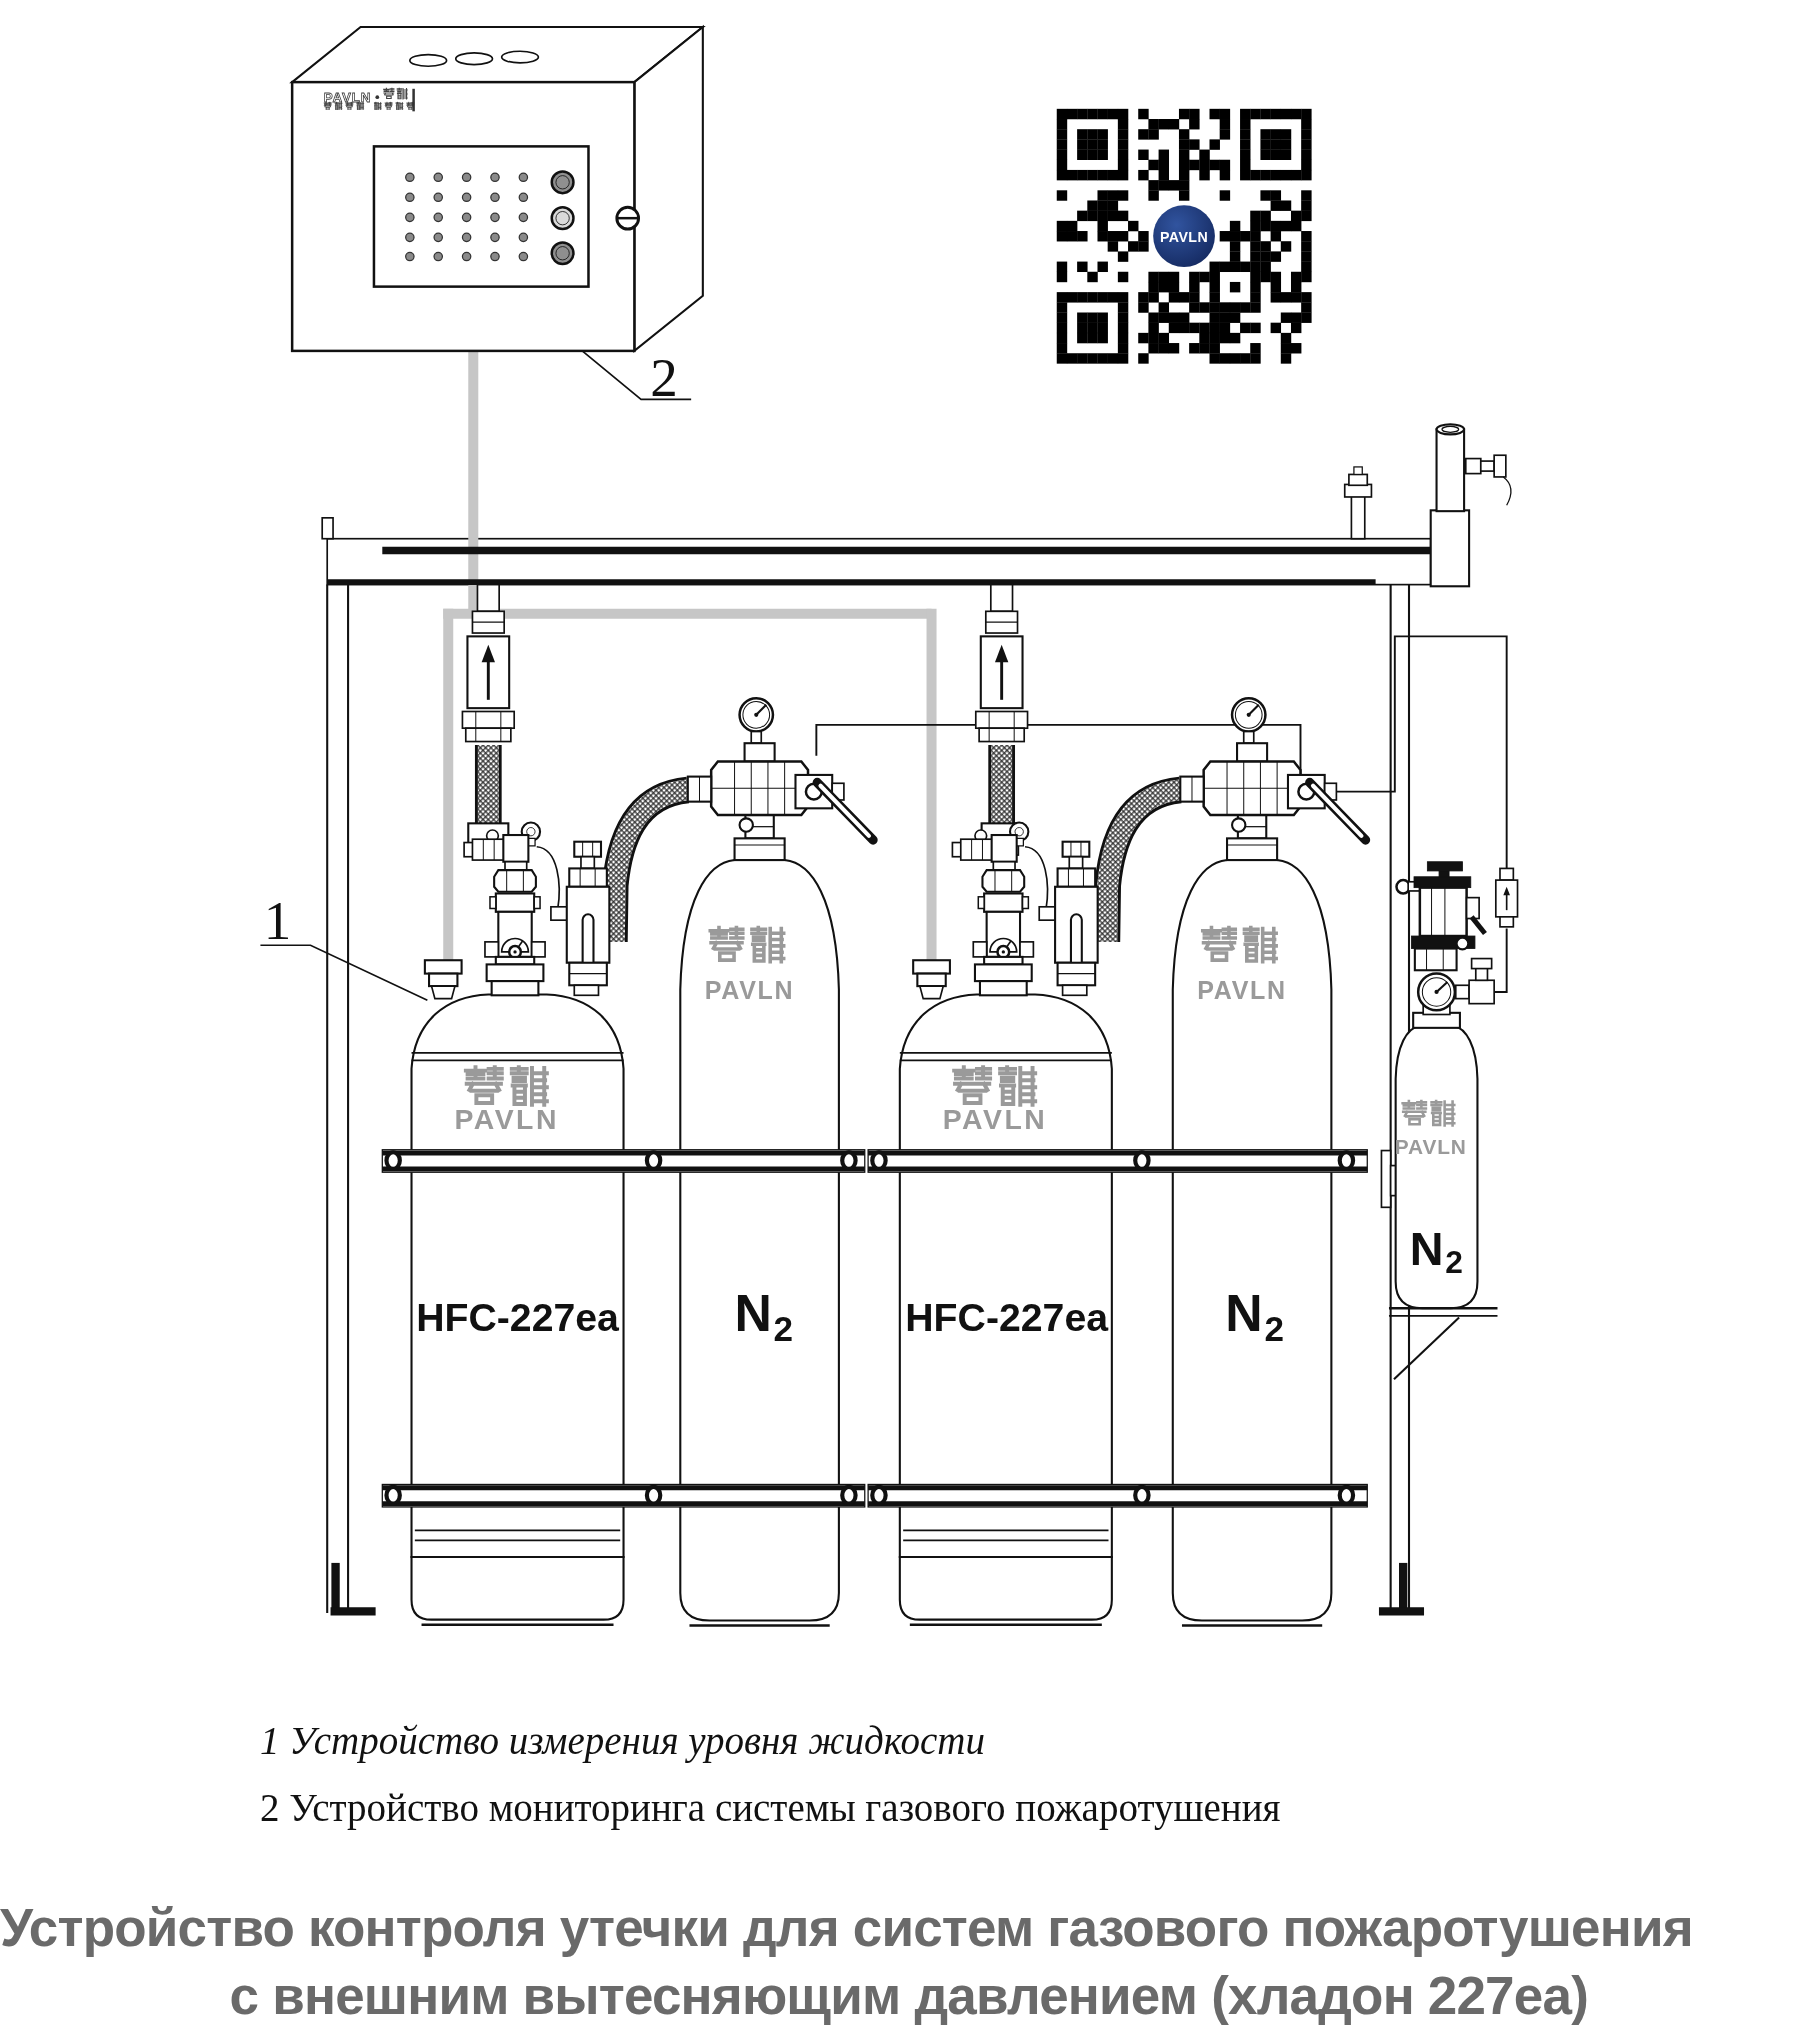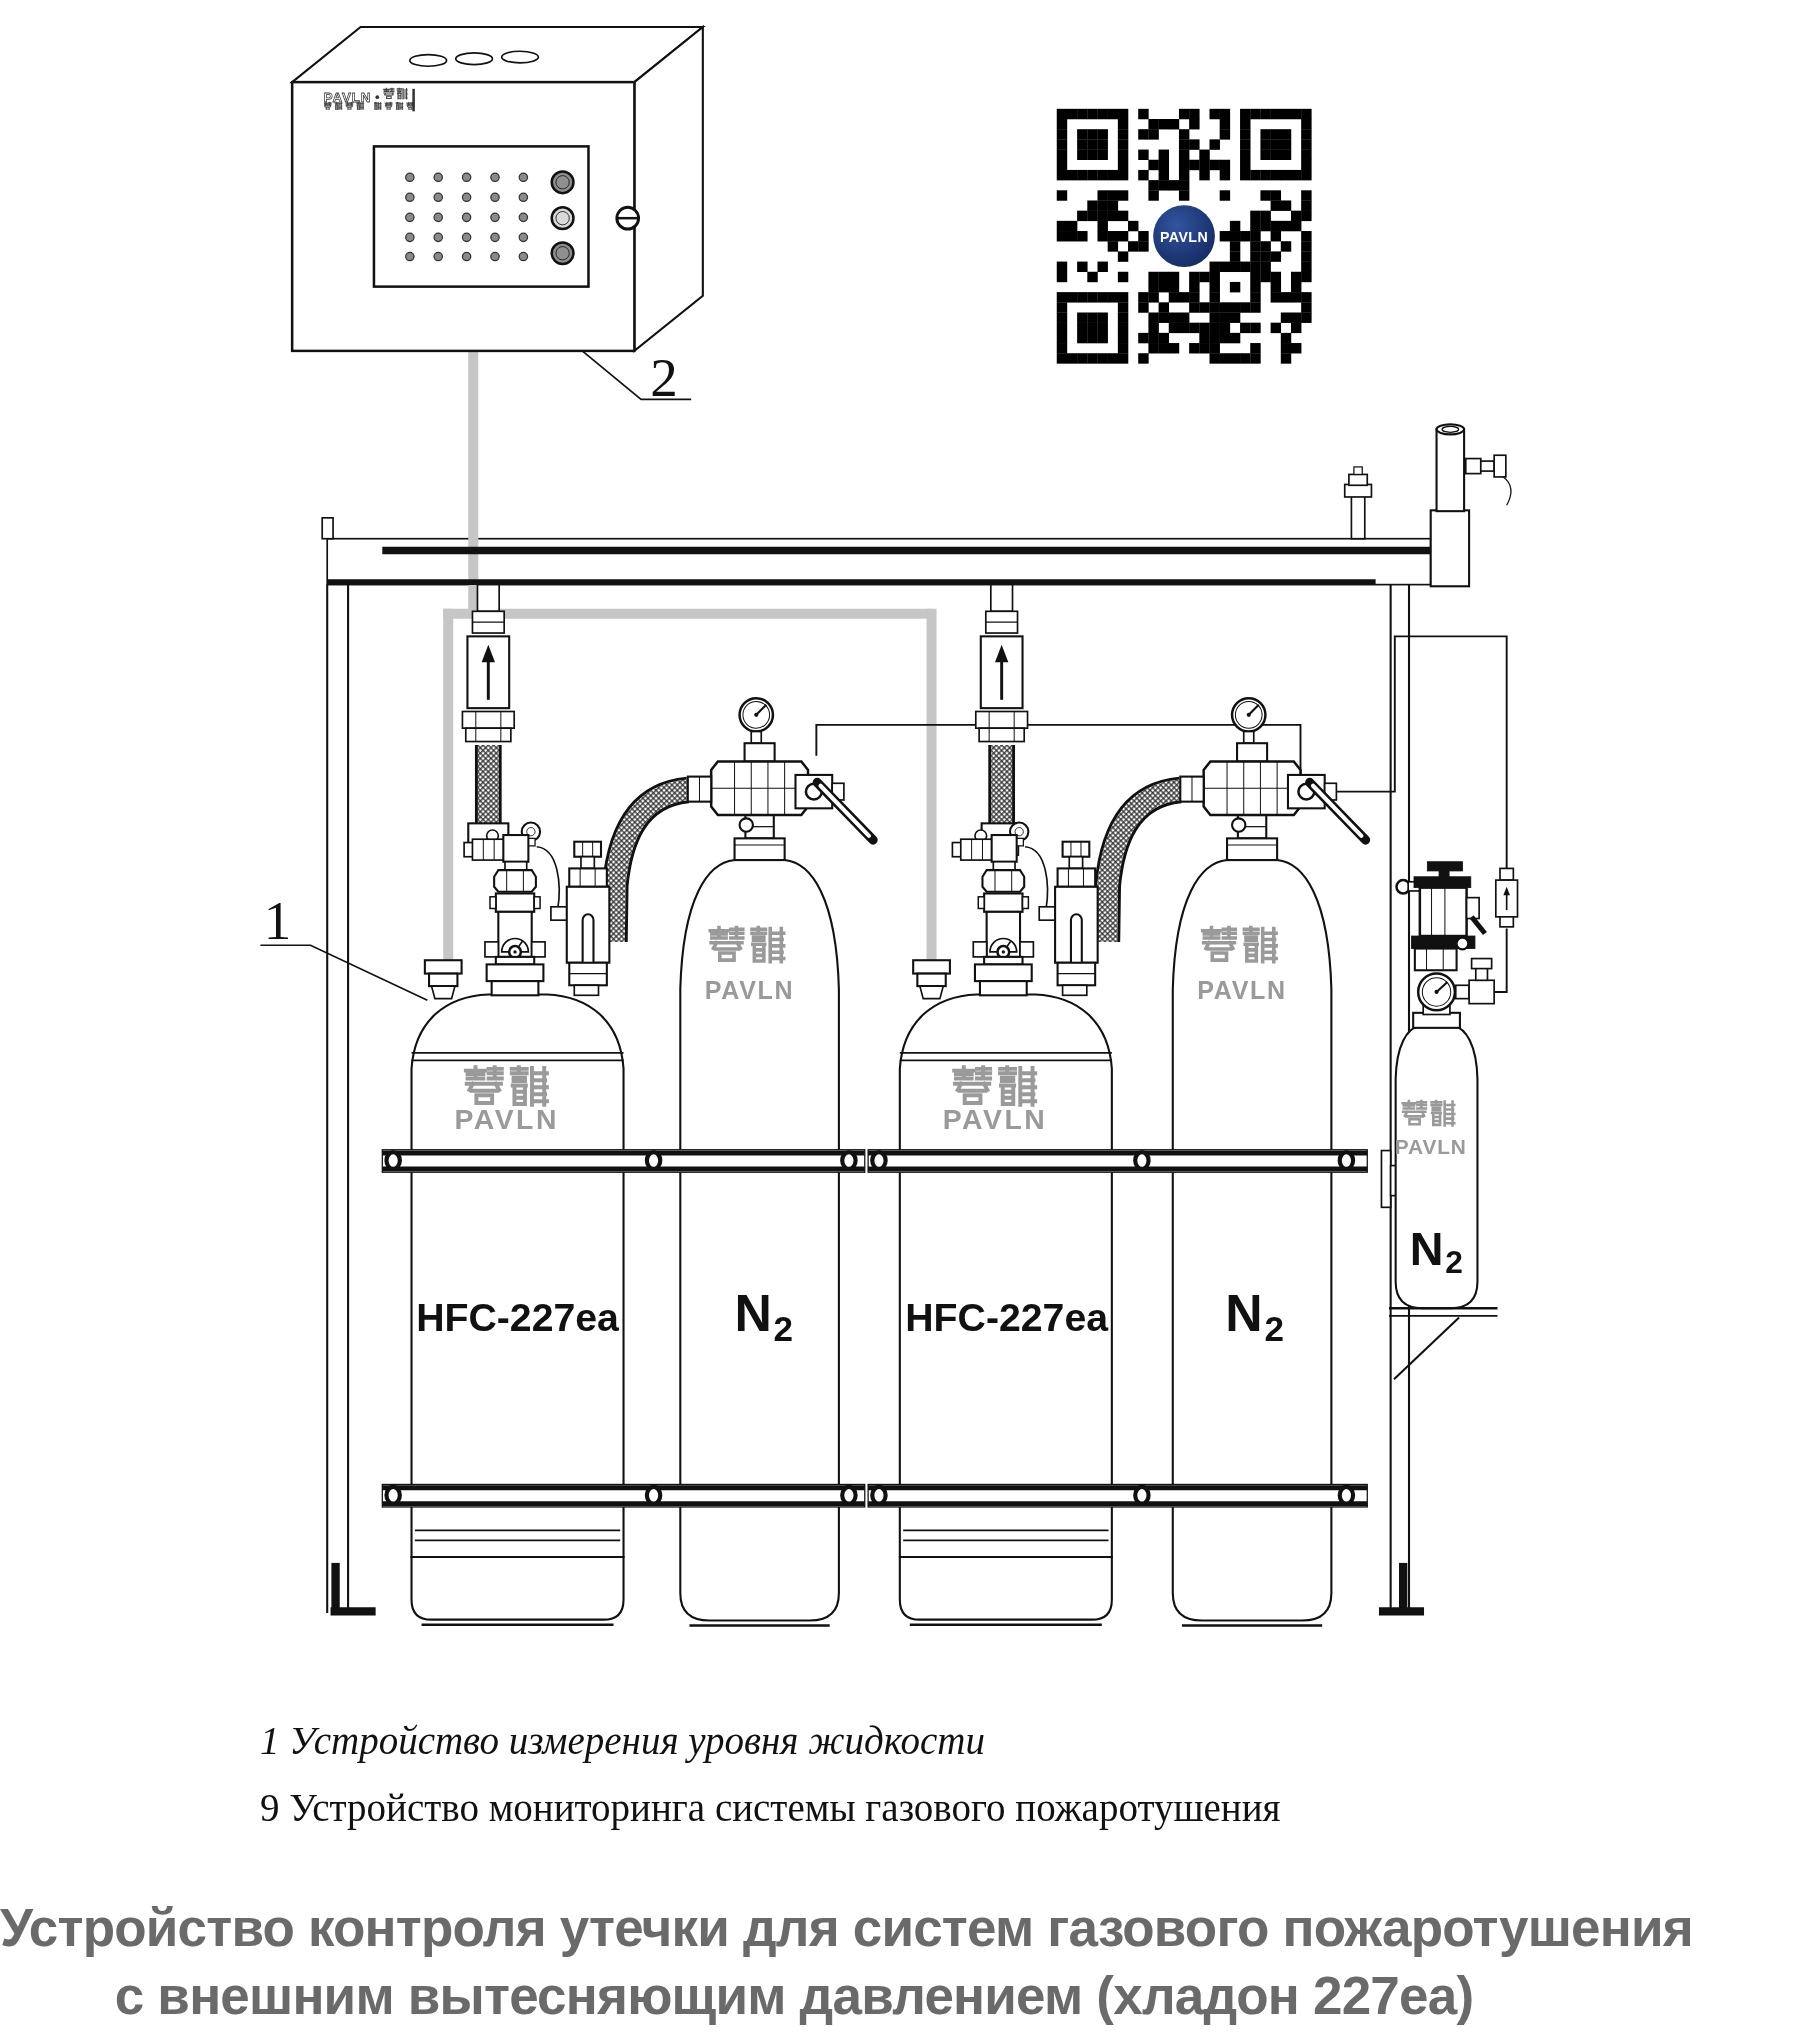--- a/index.html
+++ b/index.html
@@ -7,21 +7,21 @@
          font-family:"Liberation Sans", sans-serif;}
   #diagram{position:absolute;left:0;top:0;}
   .legend-line{position:absolute;left:260px;font-family:"Liberation Serif", serif;
                font-size:39px;color:#111;white-space:nowrap;}
   #legend1{top:1718px;font-style:italic;}
   #legend2{top:1785px;}
   .title-line{position:absolute;left:0;width:1588px;text-align:center;
               font-family:"Liberation Sans", sans-serif;font-weight:bold;
               font-size:53px;color:#6a6a6a;letter-spacing:-0.8px;white-space:nowrap;}
   #title1{top:1897px;}
-  #title2{top:1965px;}
+  #title2{top:1965px;text-align:right;}
   text{font-family:"Liberation Sans", sans-serif;}
   .serifnum{font-family:"Liberation Serif", serif;font-size:66px;fill:#111;}
   .brand-gray{fill:#9a9a9a;font-weight:bold;}
   .content-label{fill:#111;font-weight:bold;}
 </style>
 </head>
 <body>
 
 <div id="stage">
 
@@ -758,18 +758,18 @@
           <rect x="1497.8" y="422.8" width="12.5" height="12.5" fill="#000"></rect>
           <rect x="1534.4" y="422.8" width="12.5" height="12.5" fill="#000"></rect>
         </g>
   <circle cx="1418.5" cy="282.5" r="37" fill="url(#qrgrad)"></circle>
   <text x="1418.5" y="289" text-anchor="middle" fill="#fff" font-size="17" font-weight="bold" letter-spacing="0.5">PAVLN</text>
 </g>
 
 </svg>
 
 <div class="legend-line" id="legend1">1 Устройство измерения уровня жидкости</div>
-<div class="legend-line" id="legend2">9 Устройство мониторинга системы газового пожаротушения</div>
+<div class="legend-line" id="legend2">2 Устройство мониторинга системы газового пожаротушения</div>
 <div class="title-line" id="title1">Устройство контроля утечки для систем газового пожаротушения</div>
 <div class="title-line" id="title2">с внешним вытесняющим давлением (хладон 227ea)</div>
 
 </div>
 
 
 </body></html>

